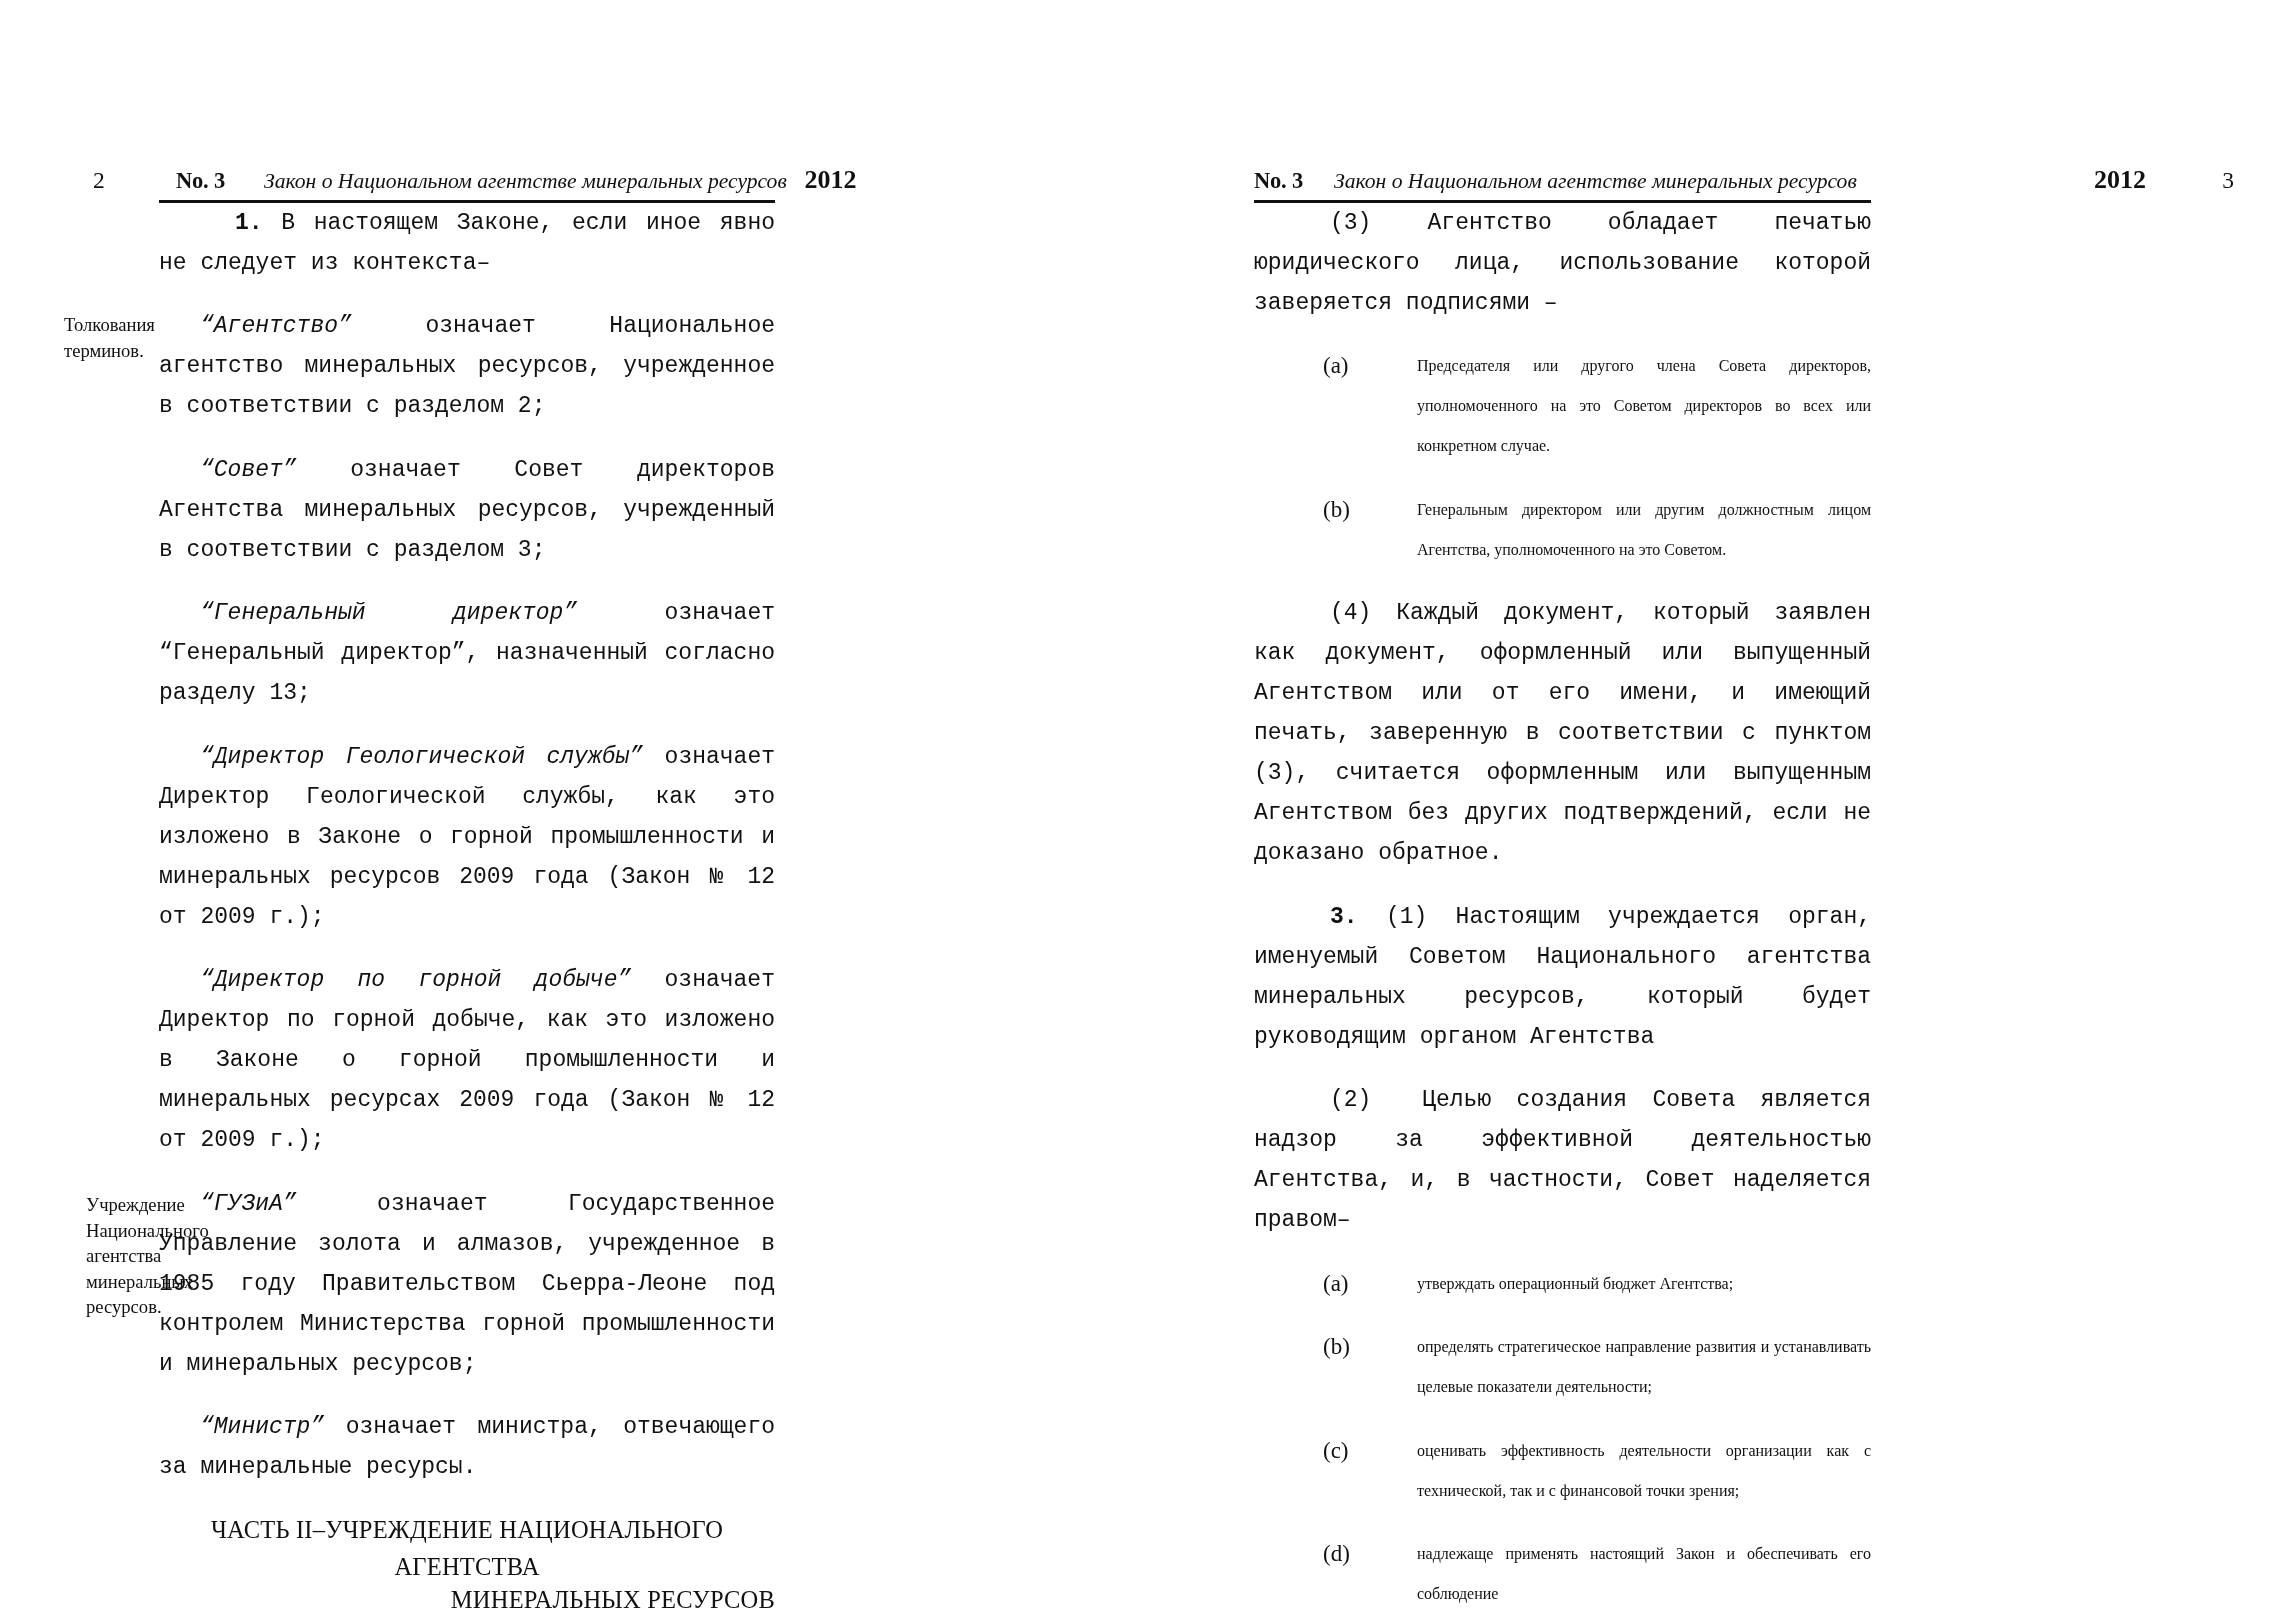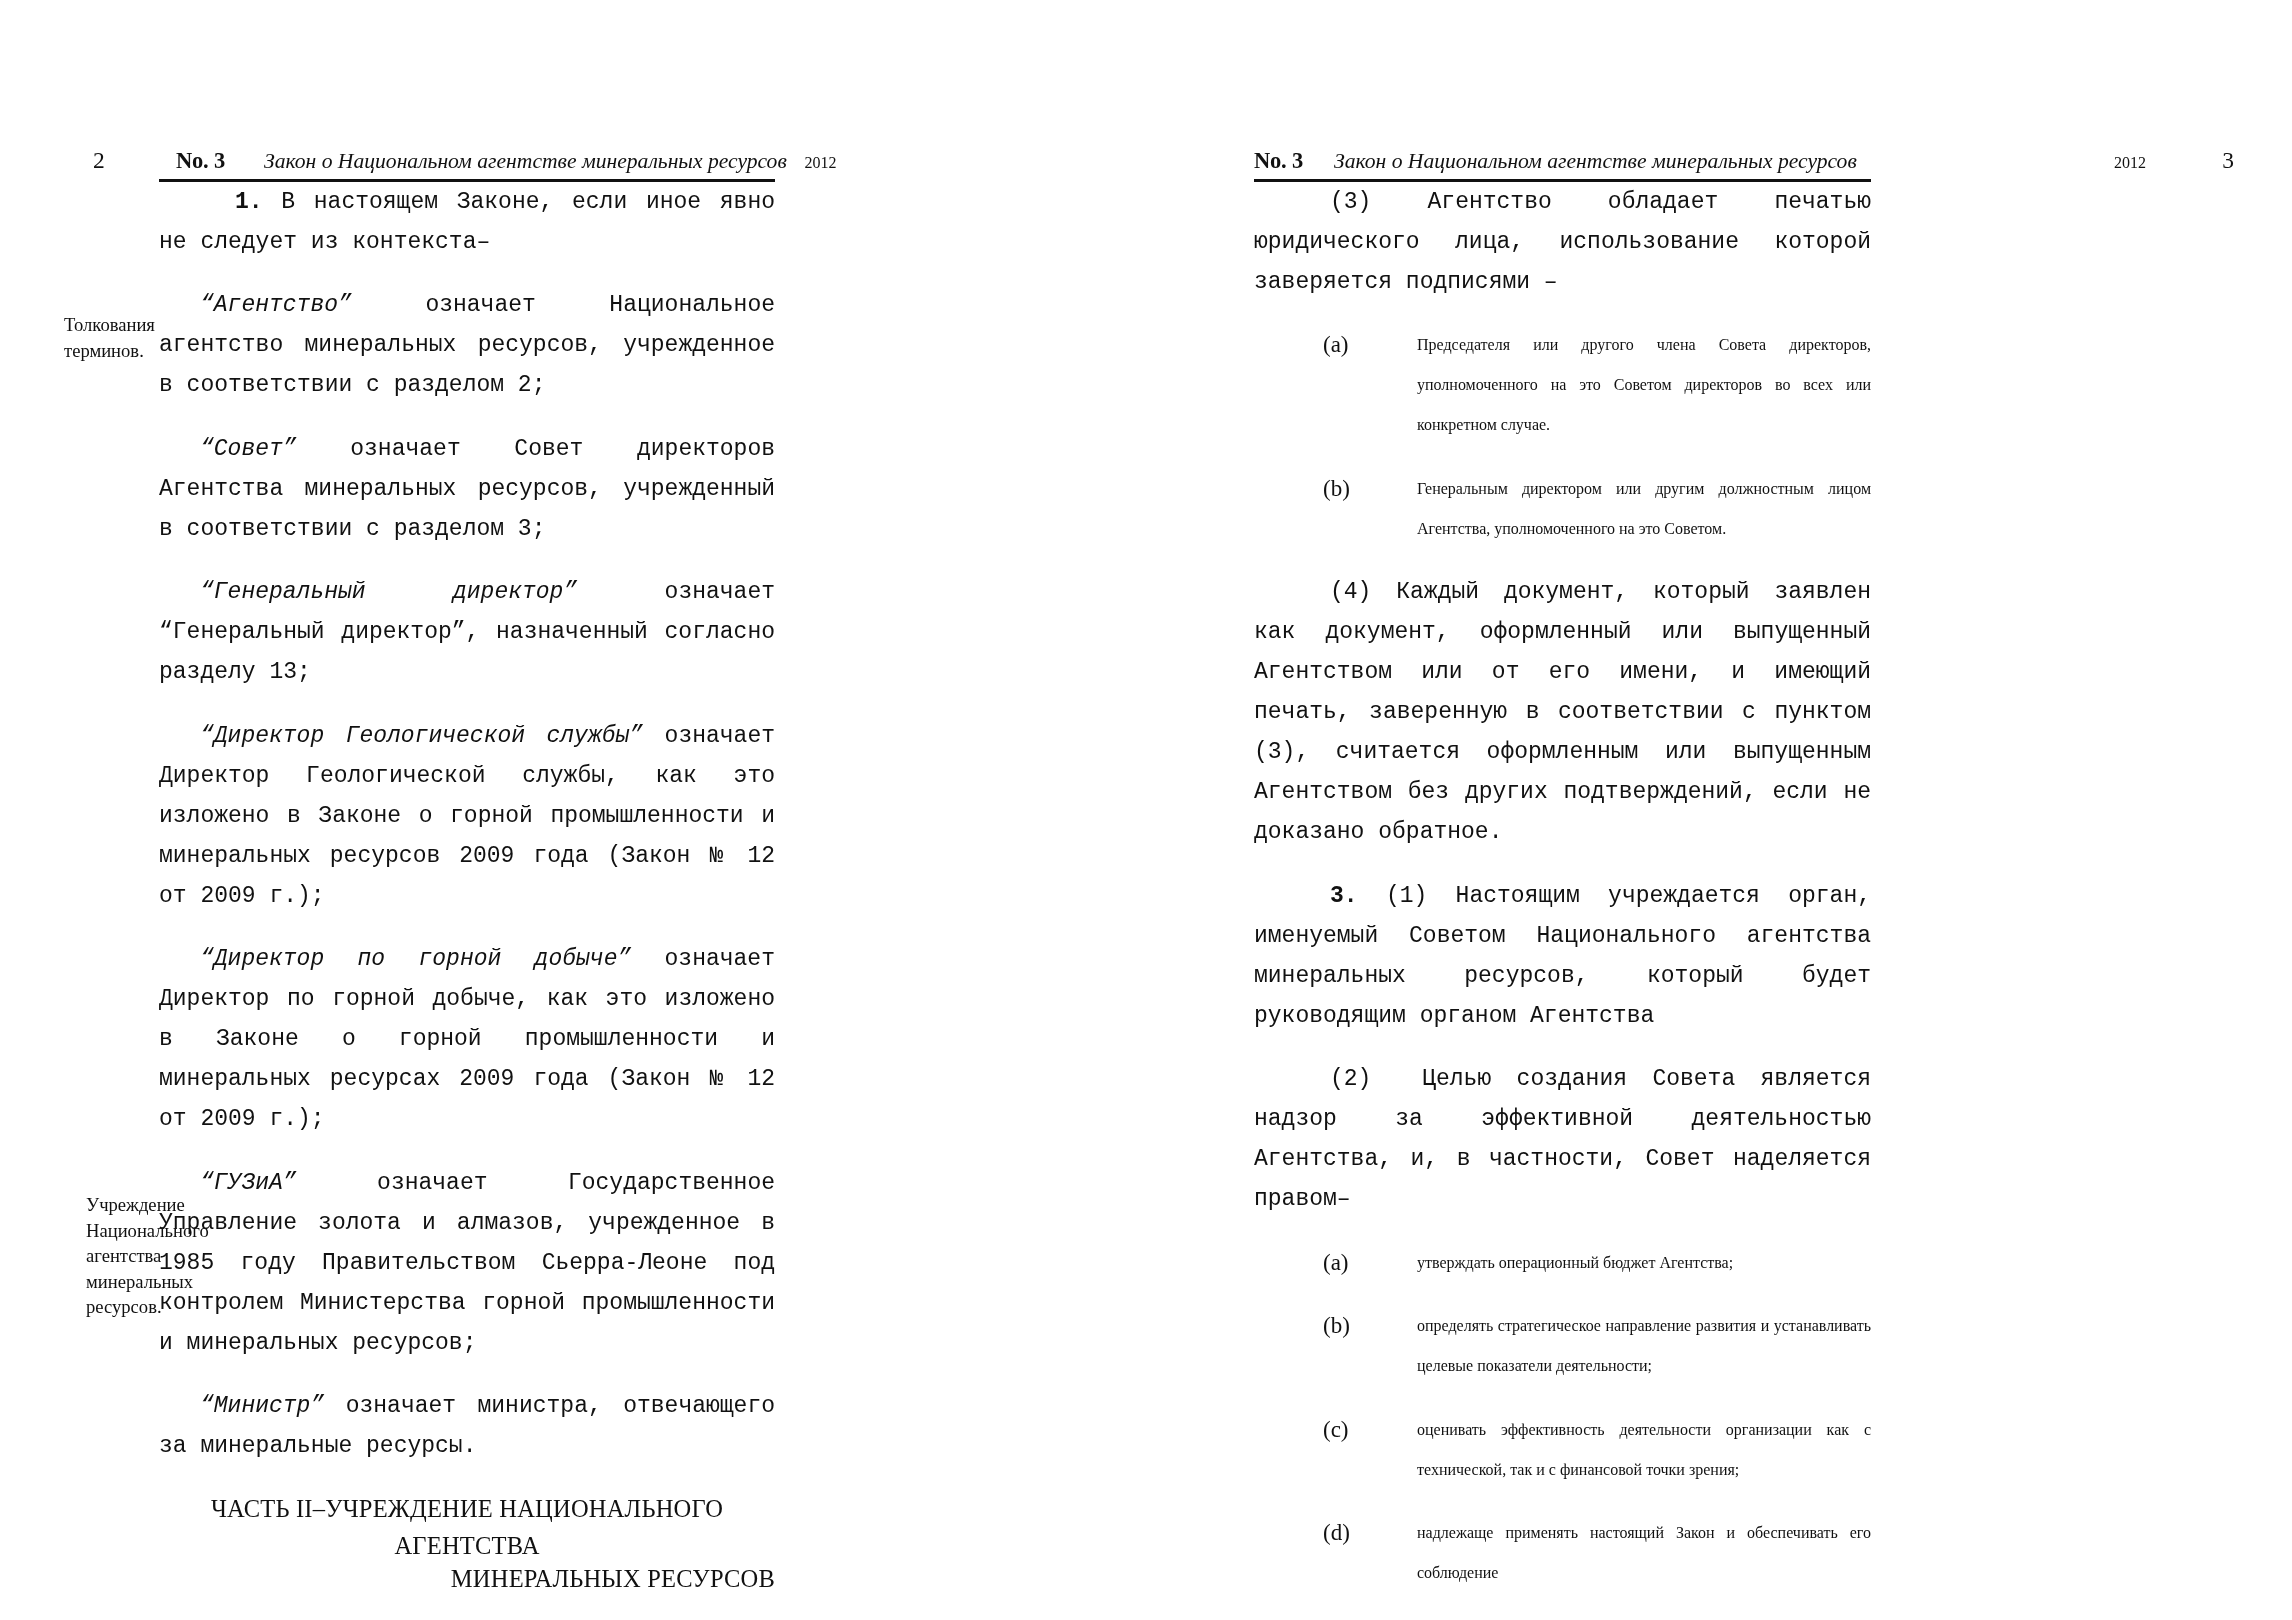--- a/index.html
+++ b/index.html
@@ -46,22 +46,23 @@
     font-weight: bold;
     font-size: 22.5px;
     letter-spacing: -0.2px;
   }
   .runhead .lawtitle {
     font-style: italic;
     font-size: 21.6px;
     font-family: "Liberation Serif", "DejaVu Serif", serif;
   }
   .runhead .year {
-    font-weight: normal;
-    font-size: 16px;
+    font-weight: bold;
+    font-size: 26px;
+    margin-top: 18px;
   }
   .rule {
     border: 0;
     border-top: 3.9px solid #111;
     margin: 4.9px 0 0 0;
   }
   .hl-left  { width: 616px; margin-left: 66px; }
   .hl-right { width: 617px; margin-left: 0px; }
 
   .rh-left .folio   { width: 83px; }

